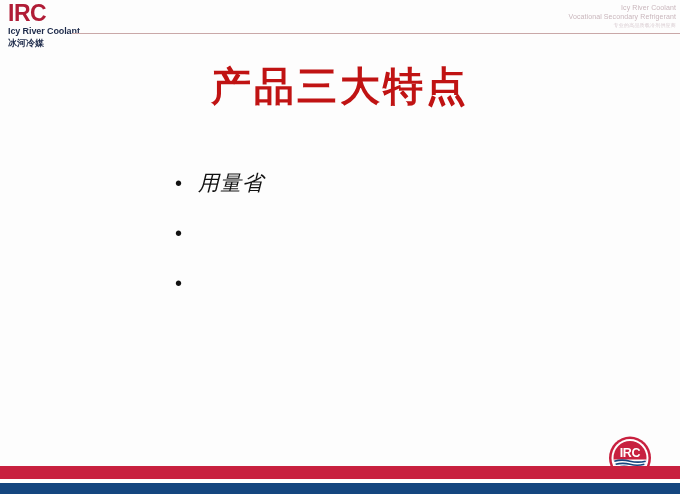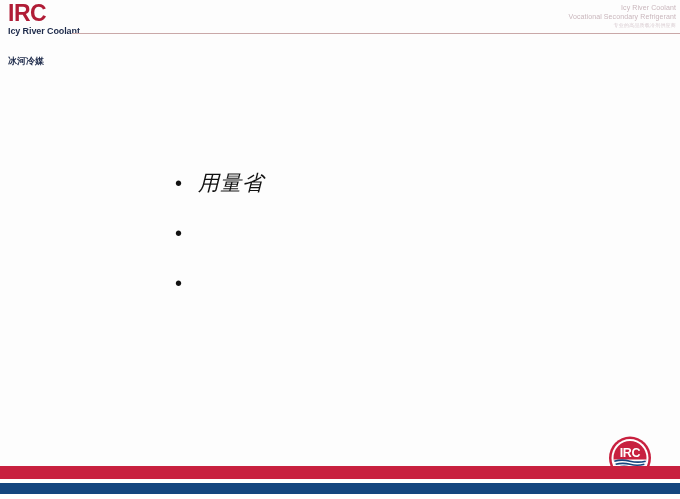--- a/index.html
+++ b/index.html
@@ -59,21 +59,21 @@
     margin-top: 1px;
   }
   .brand-cn {
     font-family: "DejaVu Sans", sans-serif;
     font-size: 9px;
     font-weight: bold;
     color: #1d2a4a;
     letter-spacing: 0px;
     line-height: 11px;
     display: block;
-    margin-top: 19px;
+    margin-top: 1px;
   }
 
   .header-rule {
     position: absolute;
     left: 72px;
     top: 33px;
     width: 608px;
     height: 1px;
     background: #c9a8a8;
   }
@@ -224,20 +224,21 @@
     <div class="header-rule"></div>
 
     <div class="header-right">
       <span class="hr-line1">Icy River Coolant</span>
       <span class="hr-line2">Vocational Secondary Refrigerant</span>
       <span class="hr-line3">专业的高品质载冷剂供应商</span>
     </div>
 
   </div>
 
+  <div class="slide-title">产品三大特点</div>
 
   <div class="bullet-list">
 
     <div class="bullet-item">
       <span class="bullet-dot">•</span>
       <span class="bullet-text">用量省</span>
     </div>
 
     <div class="bullet-item">
       <span class="bullet-dot">•</span>

